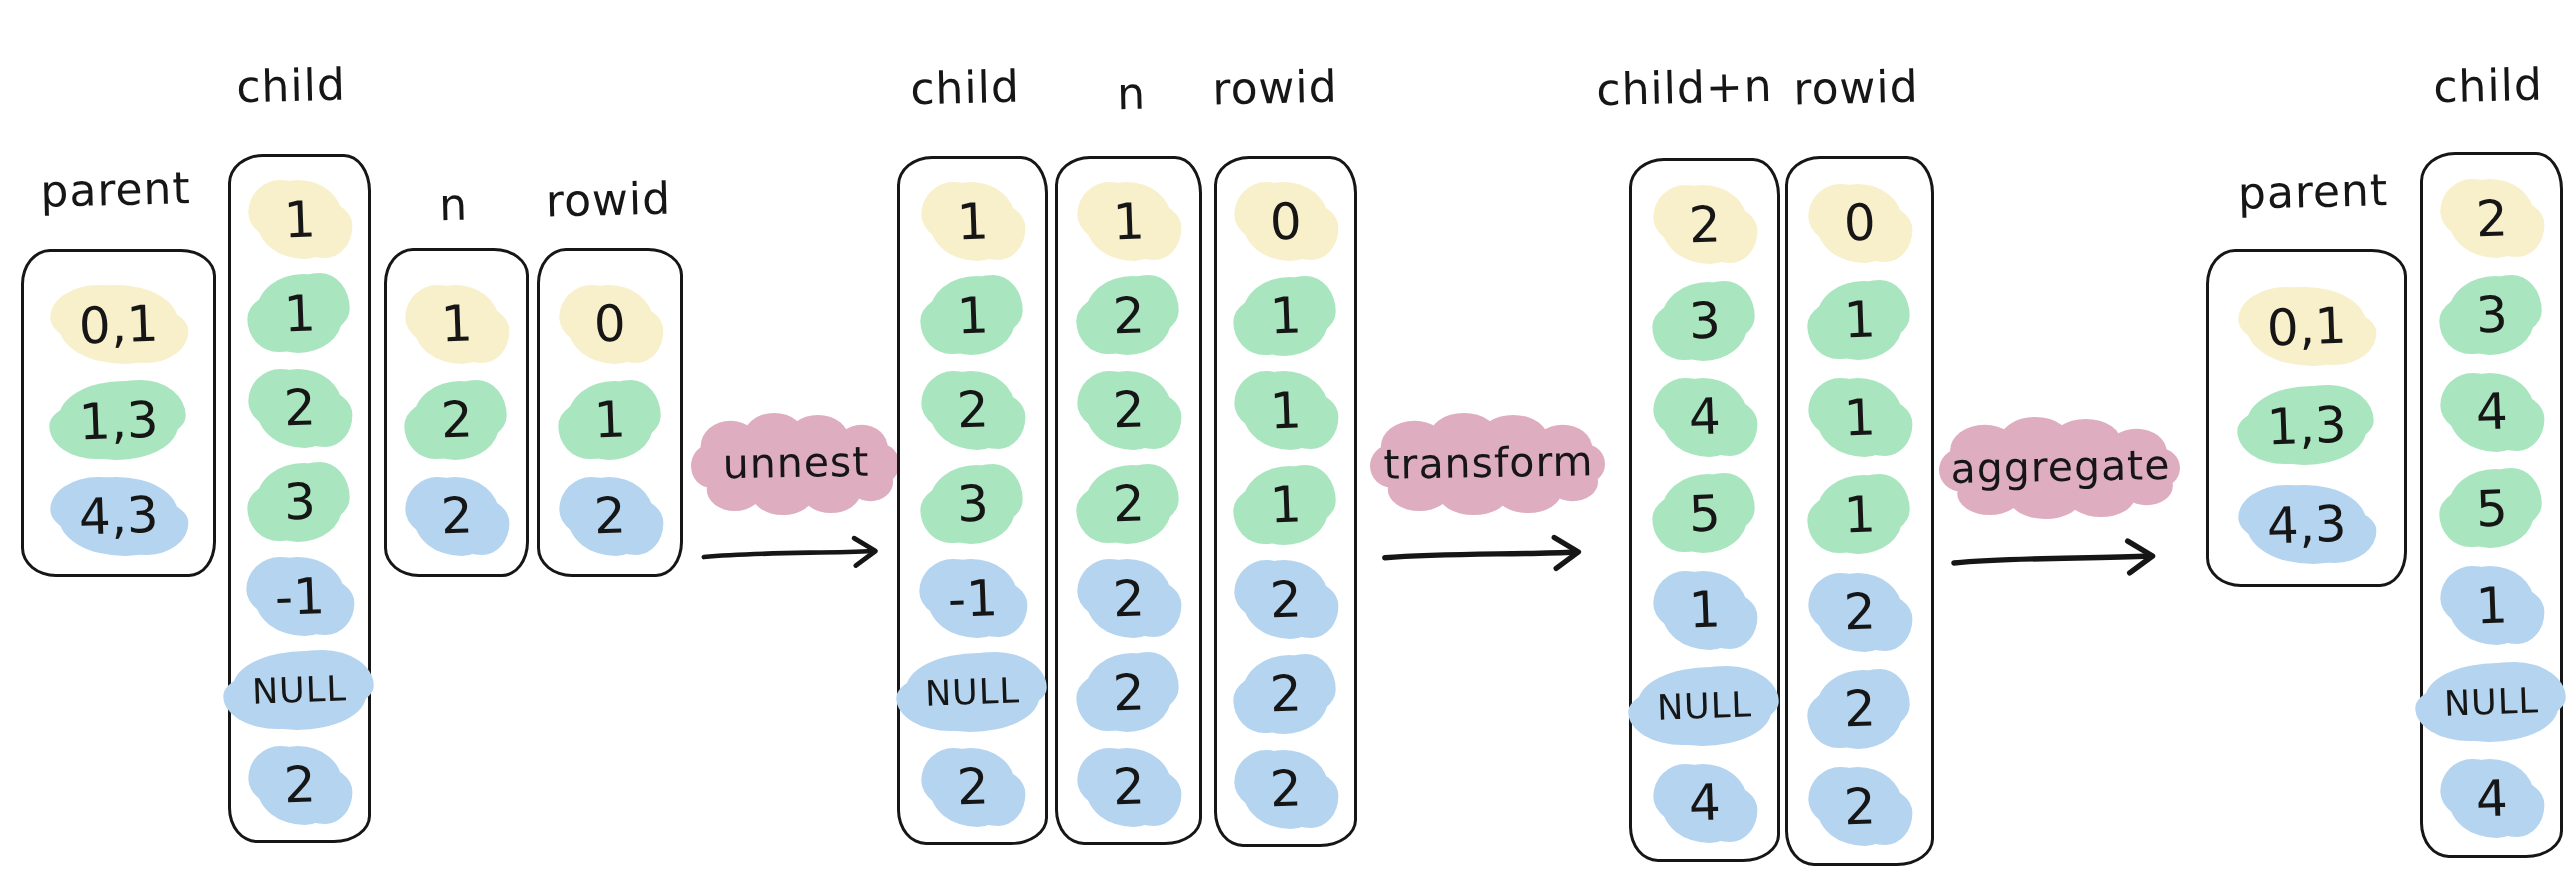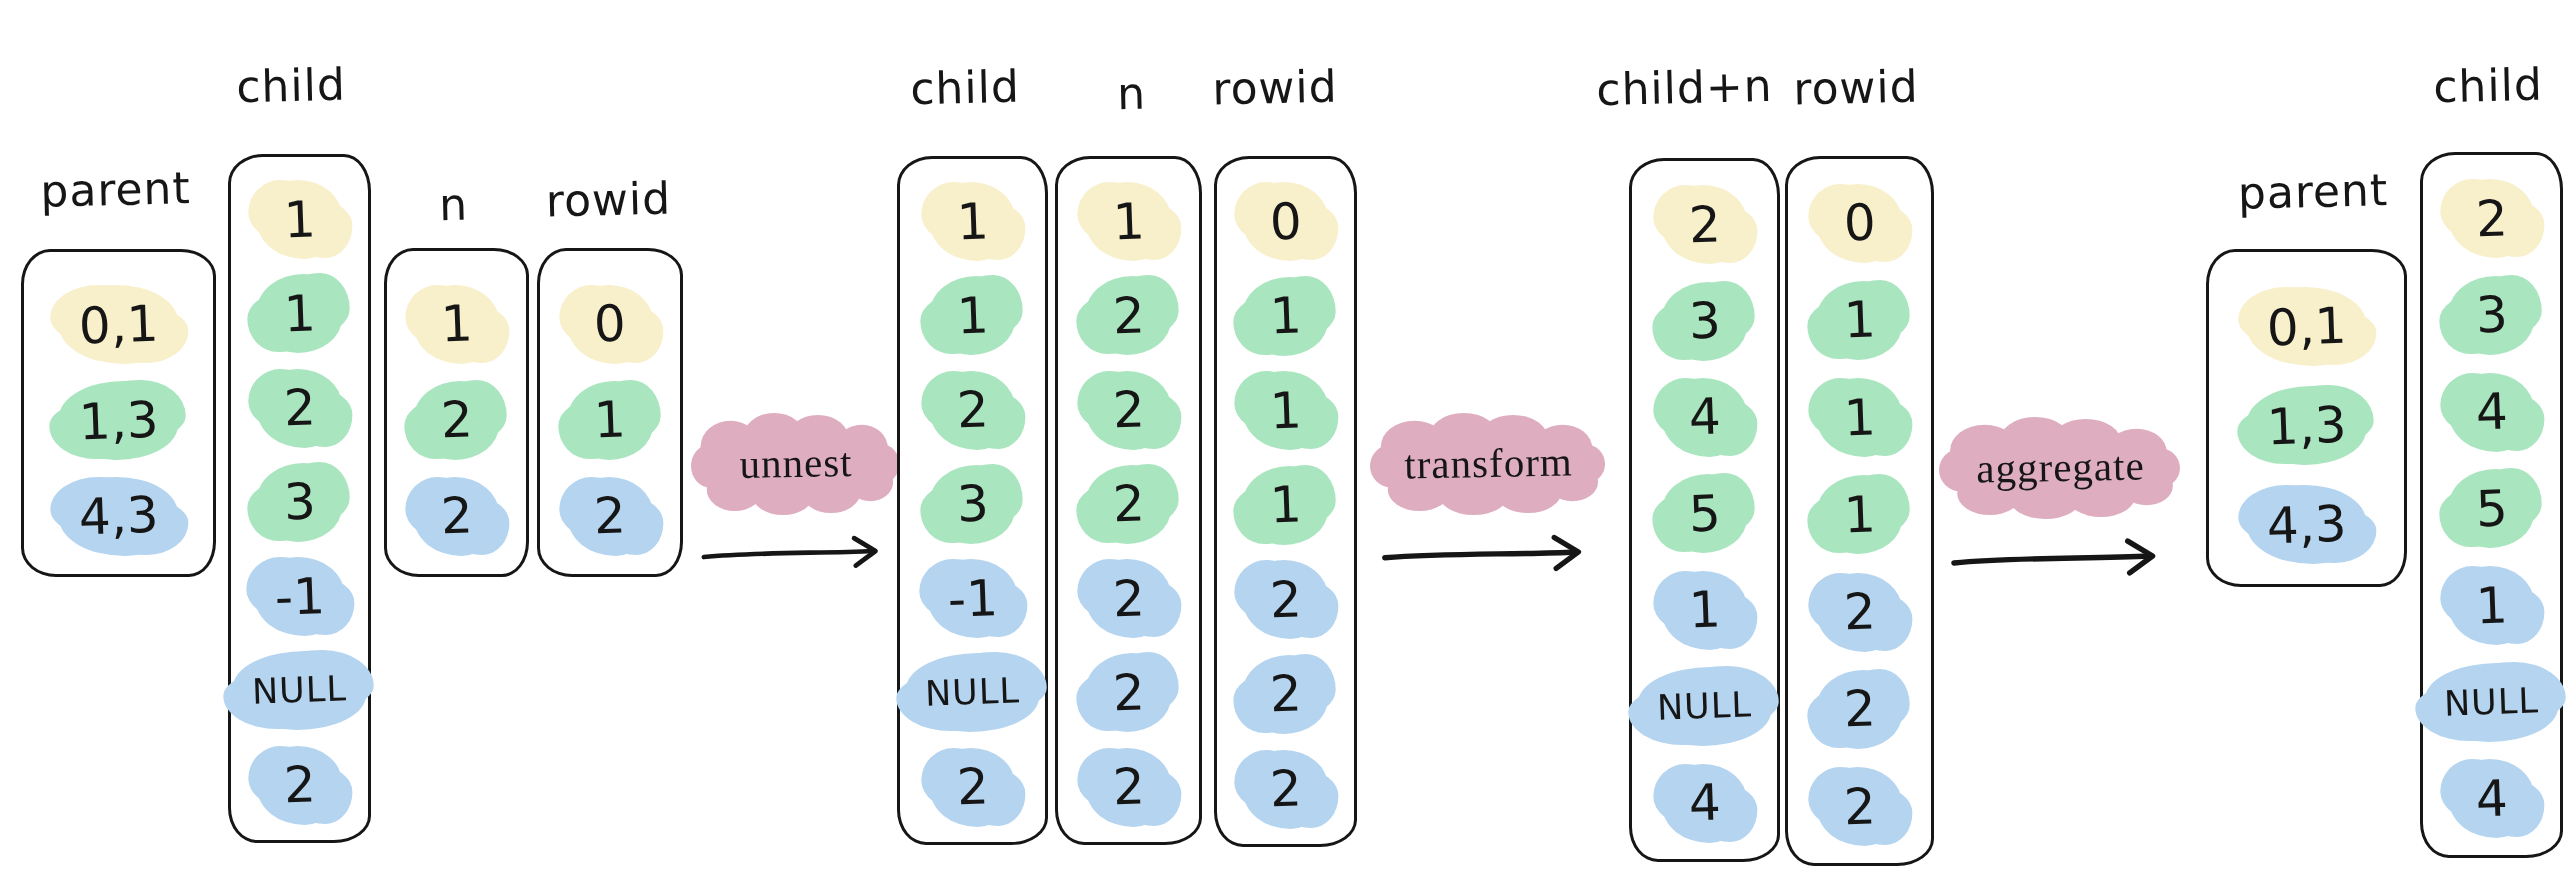--- a/index.html
+++ b/index.html
@@ -26,21 +26,21 @@
     display:flex; align-items:center; justify-content:center;
   }
   .cell:nth-child(even) .blob {
     border-radius:55% 45% 52% 48% / 46% 56% 44% 54%;
     box-shadow:-19.3px 8.7px 0 -9.6px var(--c), 16.4px -9.6px 0 -8.7px var(--c);
   }
   .val { font-size:50px; line-height:1; transform:rotate(-2deg); white-space:nowrap; }
   .val[data-val="NULL"] { font-size:35px; letter-spacing:1px; }
 
   .op { position:absolute; display:flex; flex-direction:column; align-items:center; gap:7.7px; }
-  .cloud-wrap { position:relative; width:100%; height:108px;font-family:Liberation Serif, serif; }
+  .cloud-wrap { position:relative; width:100%; height:108px; }
   .cloud-wrap svg.cloud { position:absolute; inset:0; width:100%; height:100%; }
   .op-label {
     position:absolute; inset:0; display:flex; align-items:center; justify-content:center;
     font-size:41px; letter-spacing:1px; transform:rotate(-1deg); z-index:1;
   }
   svg.arrow { width:94%; height:52px; display:block; }
   svg.arrow path { stroke:var(--ink,#161616); stroke-width:5.5; fill:none;
     stroke-linecap:round; stroke-linejoin:round; }
 </style>
 </head>

